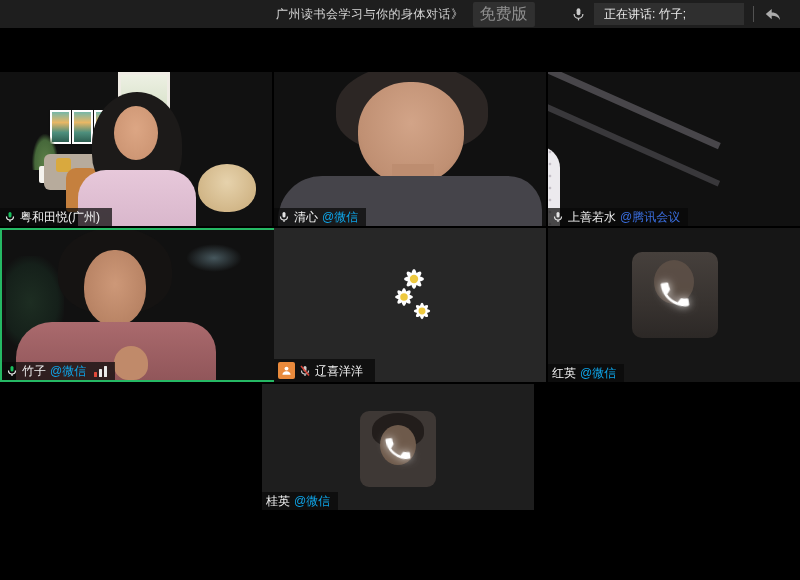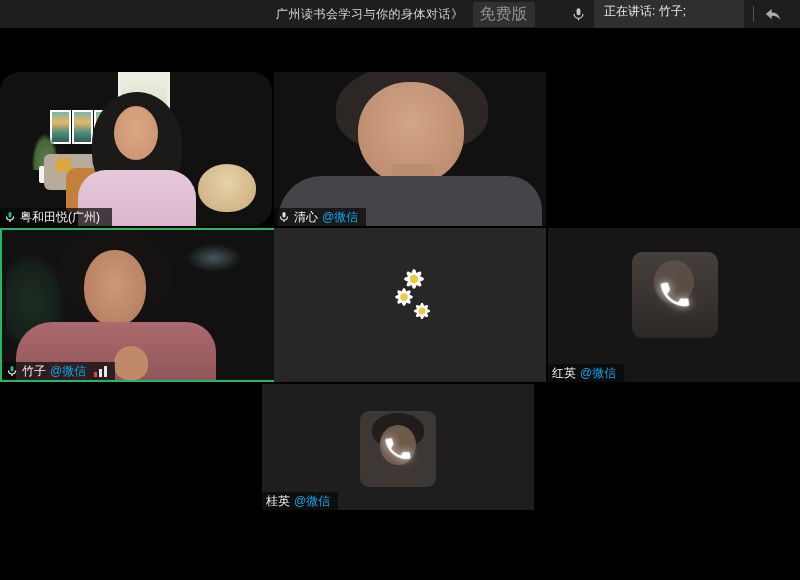--- a/index.html
+++ b/index.html
@@ -5,40 +5,40 @@
   html,body{margin:0;padding:0;background:#000;}
   #screen{position:relative;width:800px;height:580px;background:#000;overflow:hidden;
           font-family:"Liberation Sans","DejaVu Sans",sans-serif;-webkit-font-smoothing:antialiased;}
   
   .topbar{position:absolute;left:0;top:0;width:800px;height:28px;background:#1e1e1e;}
   .title-group{position:absolute;left:50%;top:0;height:28px;transform:translateX(-48%);
                display:flex;align-items:center;gap:9px;}
   .meeting-title{font-size:12px;color:#d6d6d6;letter-spacing:.5px;white-space:nowrap;}
   .free-badge{font-size:16px;color:#8f8f8f;background:#303030;border-radius:2px;padding:2px 7px;white-space:nowrap;}
   .speak-group{position:absolute;right:18px;top:0;height:28px;display:flex;align-items:center;}
-  .speak-box{height:28px;line-height:22px;background:#2f2f2f;color:#ececec;font-size:12px;
+  .speak-box{height:22px;line-height:22px;background:#2f2f2f;color:#ececec;font-size:12px;
              padding:0 10px;margin-left:8px;min-width:130px;white-space:nowrap;}
   .tb-divider{width:1px;height:16px;background:#525252;margin:0 9px;}
   
   .tile{position:absolute;overflow:hidden;background:#111;box-sizing:border-box;}
   .art,.art div{position:absolute;}
   .label{position:absolute;left:0;bottom:0;display:flex;align-items:center;gap:4px;
          background:rgba(8,8,8,.72);padding:3px 8px 3px 4px;font-size:12px;line-height:1;
          color:#f2f2f2;white-space:nowrap;z-index:5;}
   .psuffix.green{color:#0ea5e9;}
   .psuffix.blue{color:#3b6fe0;}
   .sigbars{display:inline-flex;align-items:flex-end;gap:2px;margin-left:4px;height:11px;}
   .sigbars i{display:block;width:3px;border-radius:.5px;}
   .sigbars .b1{height:5px;background:#e0493a;}
   .sigbars .b2{height:8px;background:#e9e9e9;}
   .sigbars .b3{height:11px;background:#e9e9e9;}
   .chip{display:inline-flex;width:17px;height:17px;background:#e98a3c;border-radius:2px;
         align-items:center;justify-content:center;}
   
-  .t1{left:0;  top:72px; width:272px;height:154px;border-radius:20px;}
+  .t1{left:0;  top:72px; width:272px;height:154px;}
   .t2{left:274px;top:72px;width:272px;height:154px;}
   .t3{left:548px;top:72px;width:252px;height:154px;}
   .t4{left:0;  top:228px;width:312px;height:154px;border:2px solid #25b864;}
   .t5{left:274px;top:228px;width:272px;height:154px;background:#272727;}
   .t6{left:548px;top:228px;width:252px;height:154px;background:#161616;}
   .t7{left:262px;top:384px;width:272px;height:126px;background:#1e1e1e;}
   
   .t1 .wall{inset:0;background:linear-gradient(180deg,#efe9dd 0%,#e6ddcd 58%,#d4c5ac 100%);}
   .t1 .winm{left:118px;top:0;width:46px;height:60px;border:3px solid #efece4;
             background:linear-gradient(180deg,#edf0e3,#c9d8b8);}
@@ -171,20 +171,38 @@
       <svg width="12" height="12" viewBox="0 0 24 24">
         <rect x="9" y="2" width="6" height="11" rx="3" fill="#e4e4e4"></rect>
         <path d="M5 11a7 7 0 0 0 14 0" fill="none" stroke="#e4e4e4" stroke-width="2.4"></path>
         <line x1="12" y1="18" x2="12" y2="22" stroke="#e4e4e4" stroke-width="2.4"></line>
       </svg>
       <span class="pname">清心</span>
         <span class="psuffix green">@微信</span>
     </div>
   </div>
 
+  <div class="tile t3">
+    <div class="art">
+      <div class="bg"></div>
+      <div class="beam1"></div>
+      <div class="beam2"></div>
+
+      <div class="body"></div>
+    </div>
+    <div class="label">
+      <svg width="12" height="12" viewBox="0 0 24 24">
+        <rect x="9" y="2" width="6" height="11" rx="3" fill="#e4e4e4"></rect>
+        <path d="M5 11a7 7 0 0 0 14 0" fill="none" stroke="#e4e4e4" stroke-width="2.4"></path>
+        <line x1="12" y1="18" x2="12" y2="22" stroke="#e4e4e4" stroke-width="2.4"></line>
+      </svg>
+      <span class="pname">上善若水</span>
+        <span class="psuffix blue">@腾讯会议</span>
+    </div>
+  </div>
 
   <div class="tile t4">
     <div class="art">
       <div class="bg"></div>
       <div class="lamp"></div>
 
       <div class="plant"></div>
       <div class="hair"></div>
       <div class="face"></div>
       <div class="body"></div>
@@ -231,20 +249,36 @@
         </g>
         <g transform="translate(45,57) scale(0.82)" fill="#ffffff">
           <ellipse rx="3.2" ry="10"></ellipse>
             <ellipse rx="3.2" ry="10" transform="rotate(45)"></ellipse>
           <ellipse rx="3.2" ry="10" transform="rotate(90)"></ellipse>
             <ellipse rx="3.2" ry="10" transform="rotate(135)"></ellipse>
           <circle r="4.2" fill="#eec93f"></circle>
         </g>
       </svg>
     </div>
+    <div class="label">
+      <span class="chip">
+        <svg width="13" height="13" viewBox="0 0 24 24">
+            <circle cx="12" cy="8.5" r="3.6" fill="#fff"></circle>
+            <path d="M4.5 20c0-4.4 3.3-6.6 7.5-6.6s7.5 2.2 7.5 6.6z" fill="#fff"></path>
+          </svg>
+      </span>
+      <svg width="12" height="12" viewBox="0 0 24 24">
+        <rect x="9" y="2" width="6" height="11" rx="3" fill="#cfcfcf"></rect>
+        <path d="M5 11a7 7 0 0 0 14 0" fill="none" stroke="#cfcfcf" stroke-width="2.4"></path>
+        <line x1="12" y1="18" x2="12" y2="22" stroke="#cfcfcf" stroke-width="2.4"></line>
+        <line x1="4" y1="2" x2="20" y2="21" stroke="#d9453a" stroke-width="3"></line>
+      </svg>
+      <span class="pname">辽喜洋洋</span>
+        <span class="psuffix green"></span>
+    </div>
   </div>
 
   <div class="tile t6">
     <div class="avatar6">
       <div class="art">
         <div class="face"></div>
 
       </div>
       <svg class="phone" width="34" height="34" viewBox="0 0 24 24">
         <path d="M6.62 10.79a15.05 15.05 0 0 0 6.59 6.59l2.2-2.2a1 1 0 0 1 1.01-.24c1.12.37 2.33.57 3.58.57a1 1 0 0 1 1 1V20a1 1 0 0 1-1 1C10.85 21 3 13.15 3 3.5a1 1 0 0 1 1-1h3.5a1 1 0 0 1 1 1c0 1.25.2 2.46.57 3.58a1 1 0 0 1-.24 1.01z" fill="#ffffff"></path>

